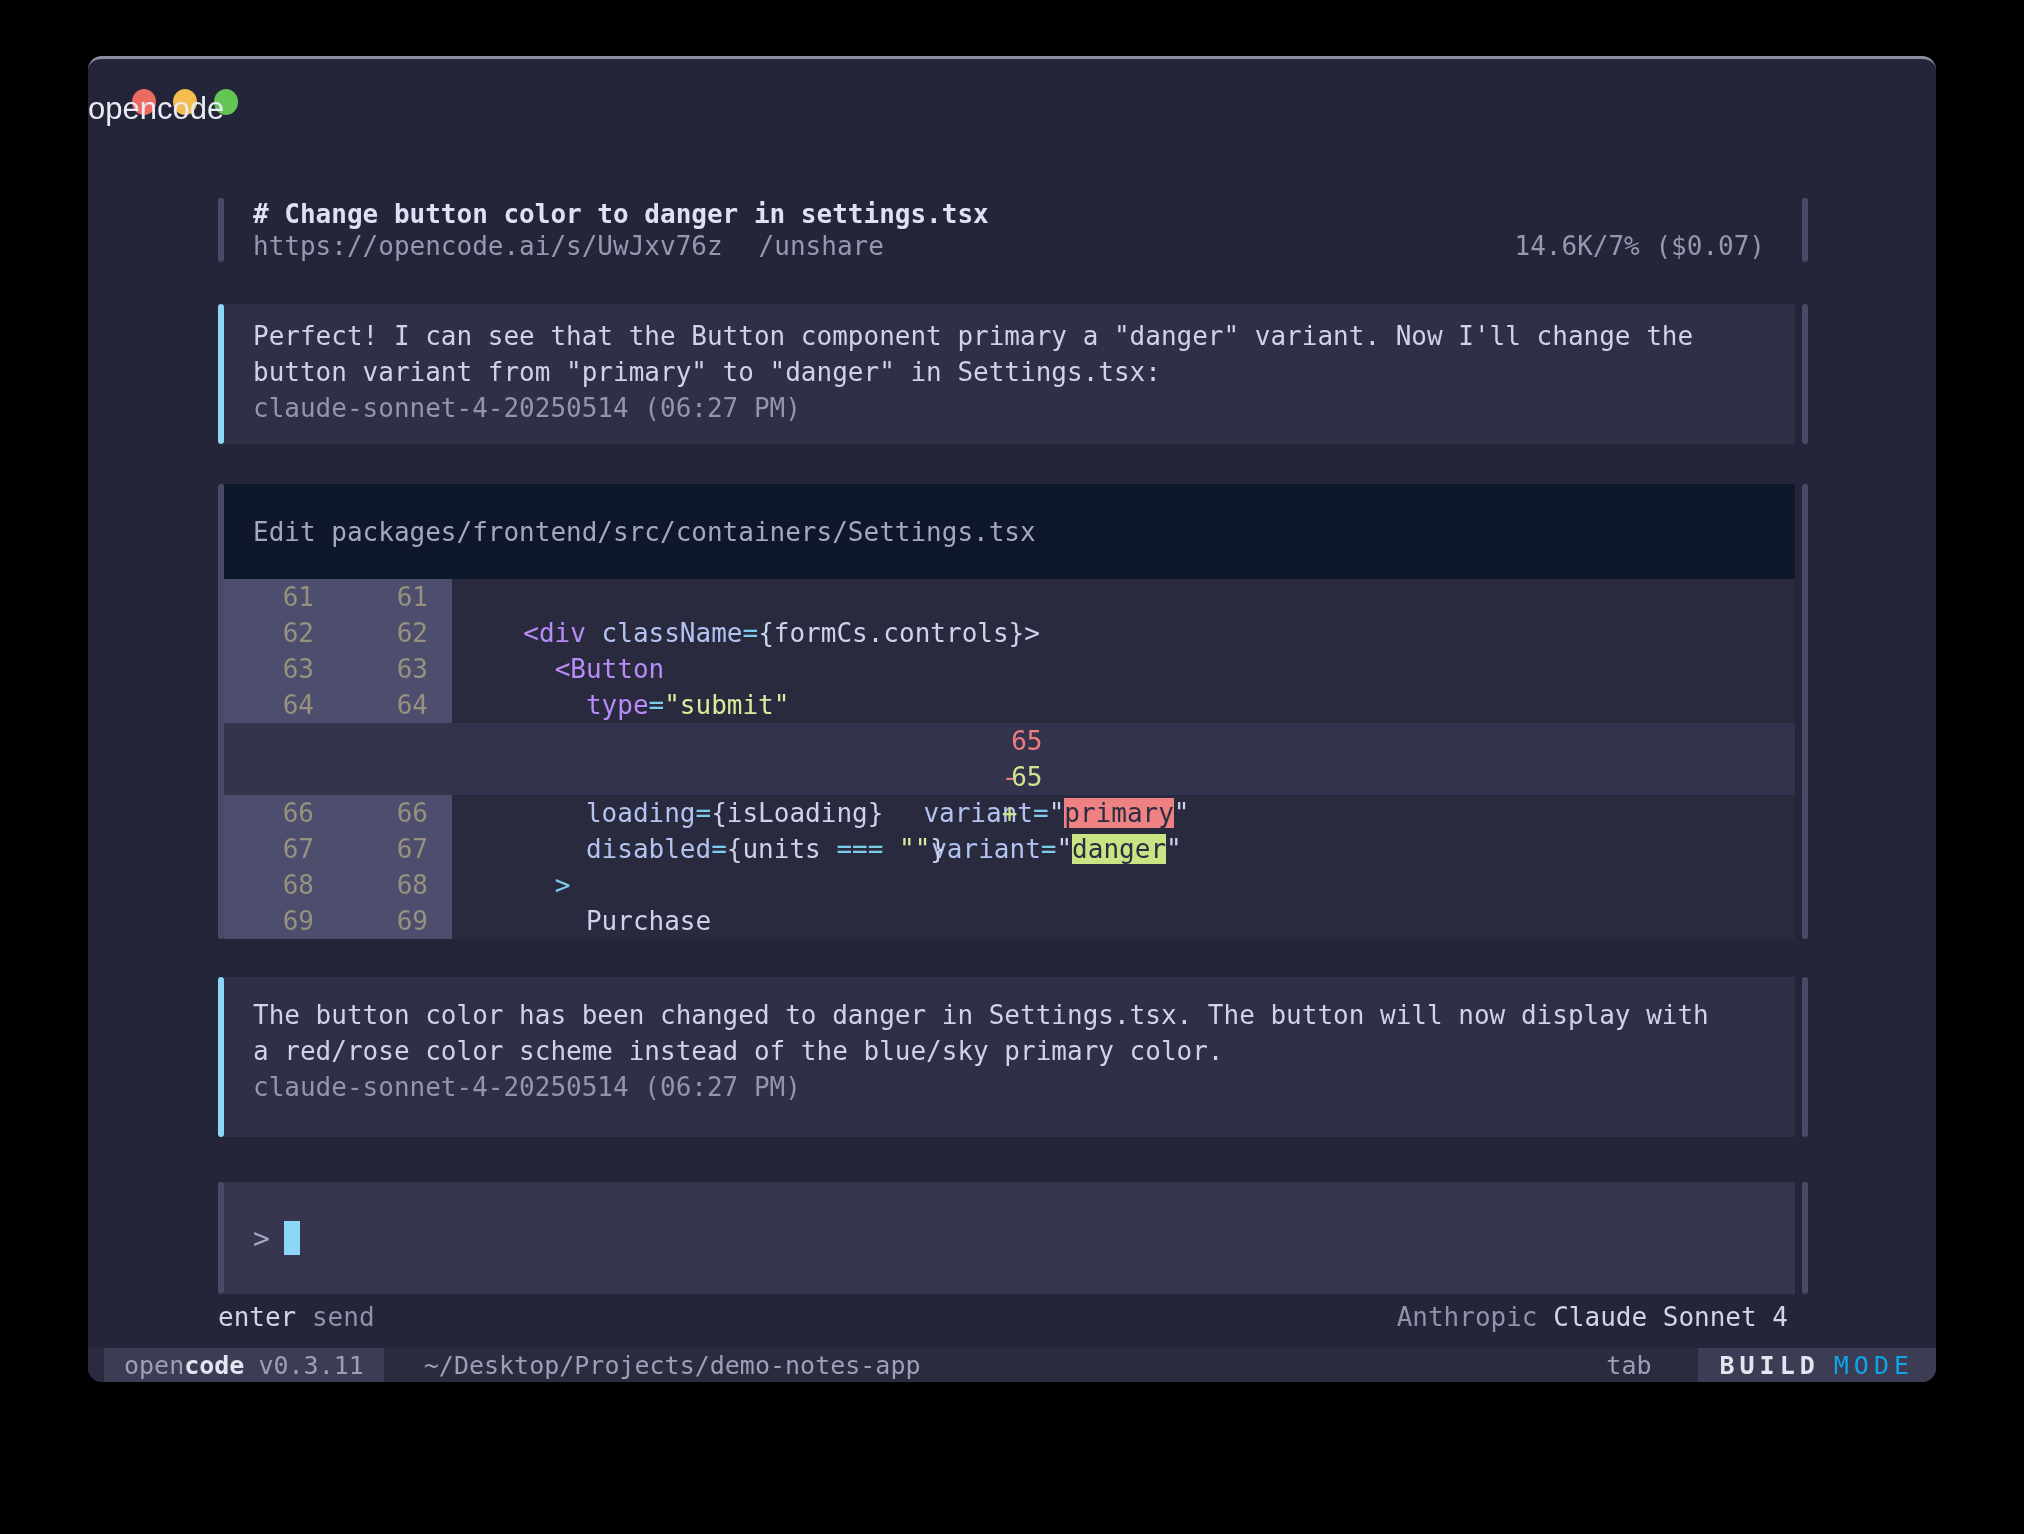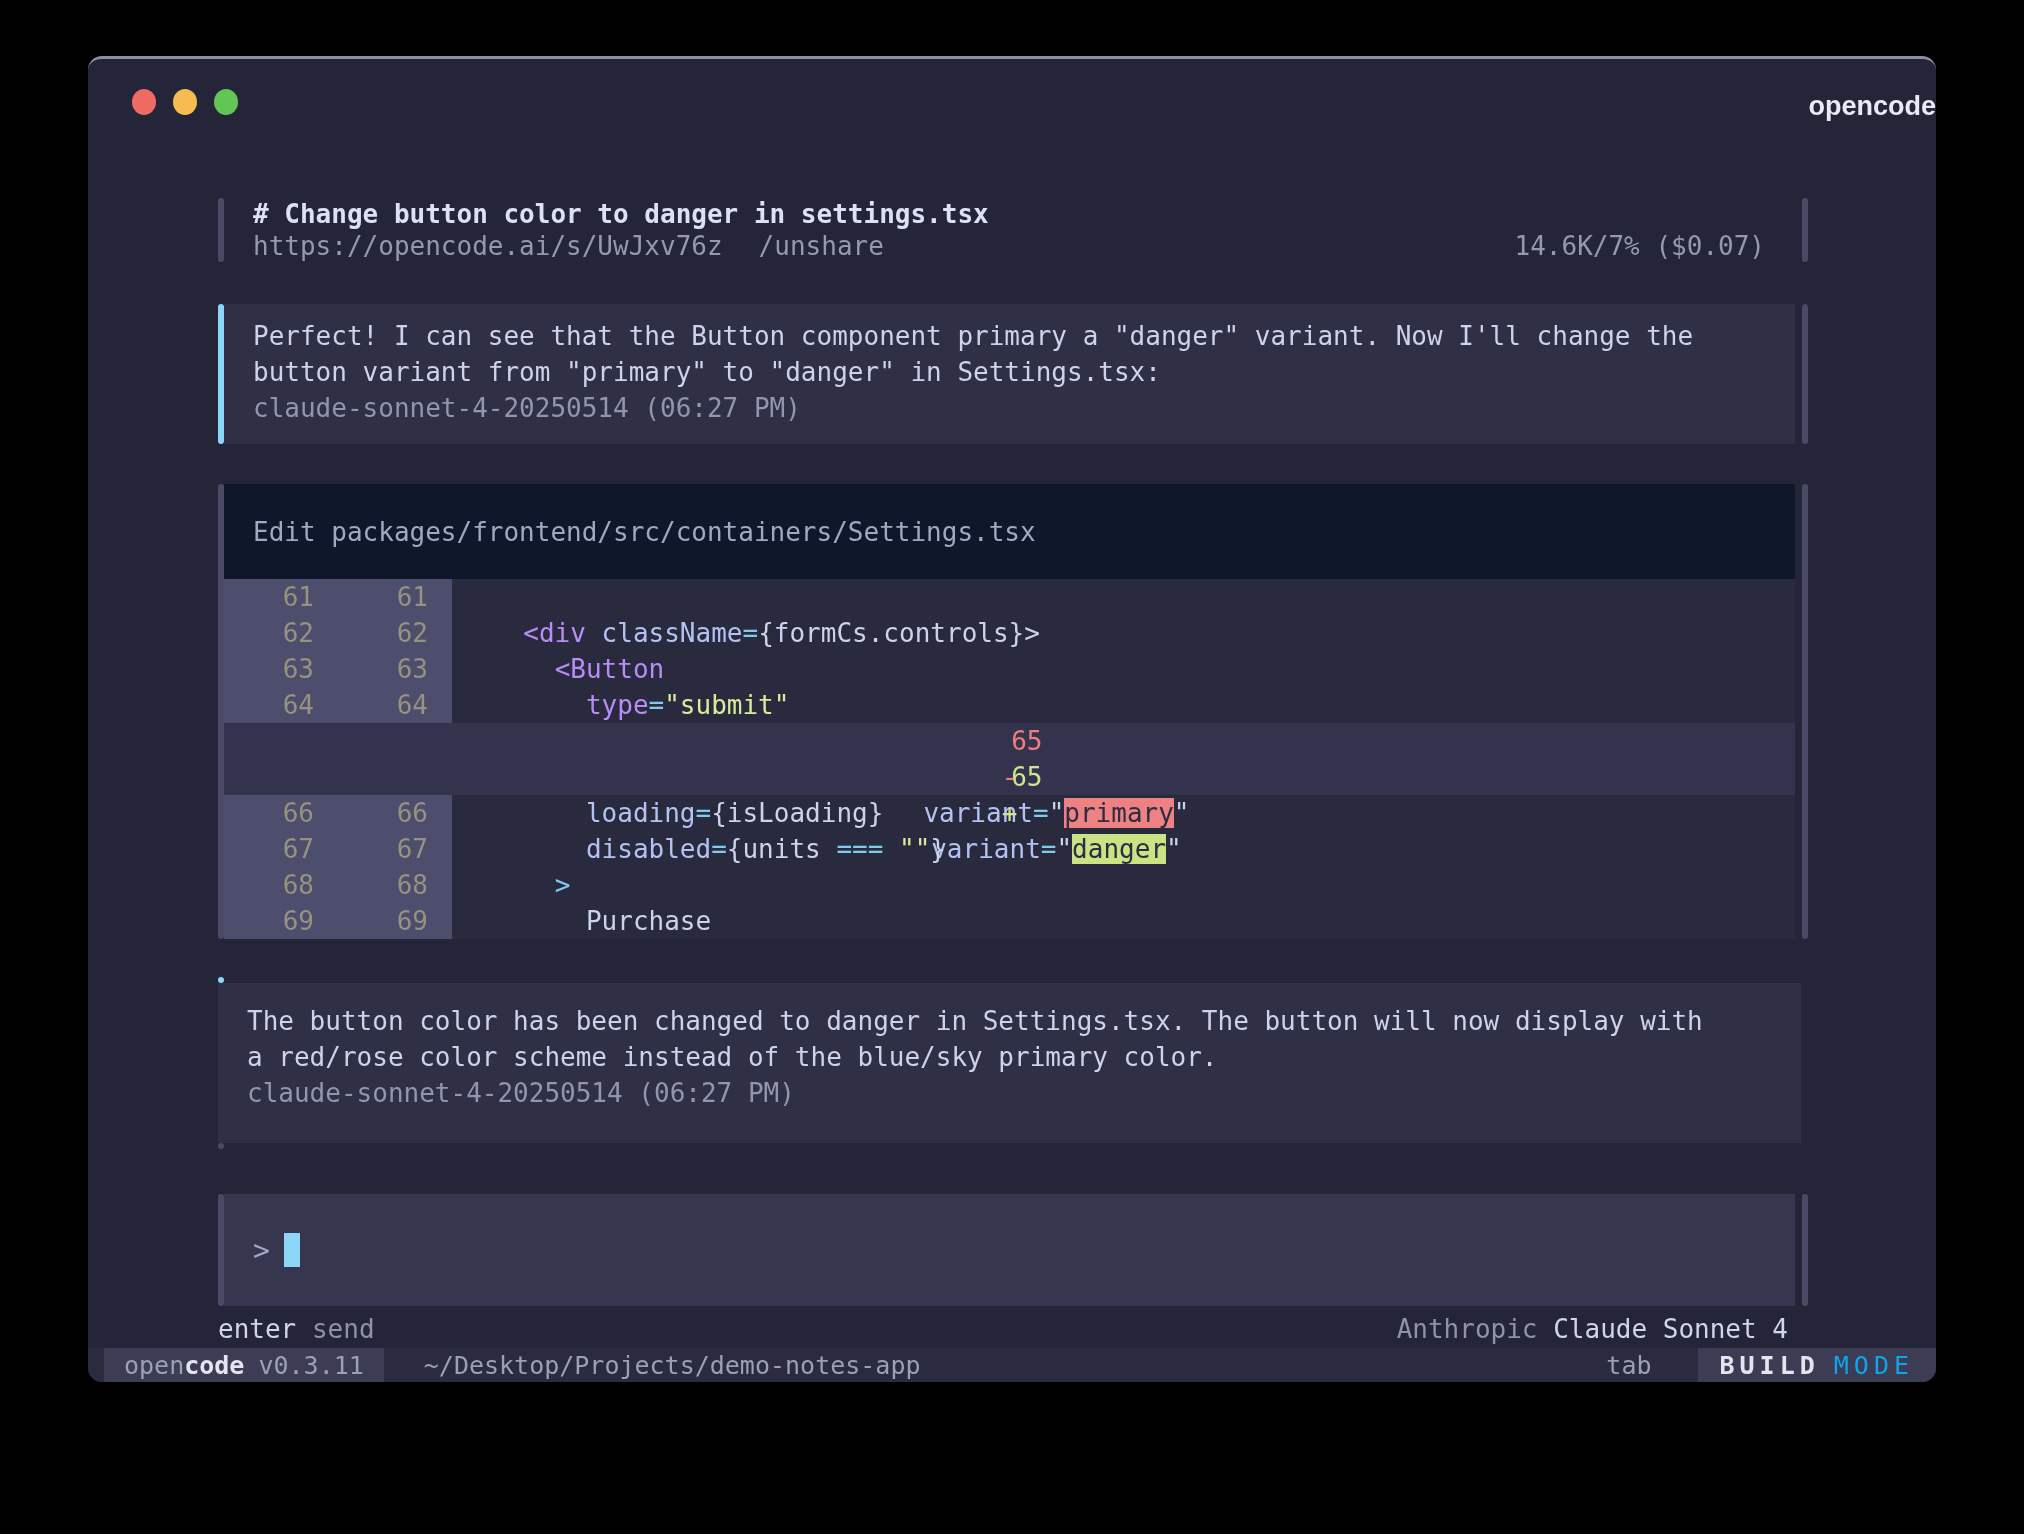--- a/index.html
+++ b/index.html
@@ -12,43 +12,43 @@
     background:#252539;border-radius:14px;border-top:3px solid #8d8da1;box-sizing:border-box;
   }
   
   .titlebar{position:relative;height:80px;}
   .lights{position:absolute;left:44px;top:30px;display:flex;gap:17px;}
   .light{width:24px;height:26px;border-radius:50%;}
   .light.red{background:#ed6b60;}
   .light.yellow{background:#f5bd4f;}
   .light.green{background:#62c554;}
   .wtitle{
-    position:absolute;top:32px;left:0;width:100%;text-align:right;
-    font-family:"Liberation Sans","DejaVu Sans",sans-serif;font-weight:bold;
-    font-size:27px;color:#e8eaf4;
+    position:absolute;top:32px;left:0;width:100%;text-align:left;
+    font-family:"Liberation Sans","DejaVu Sans",sans-serif;font-weight:normal;
+    font-size:31px;color:#e8eaf4;
   }
   
   .content{padding:59px 128px 0 130px;}
   .blockrow{display:flex;align-items:stretch;}
   .bar{width:6px;border-radius:3px;flex:0 0 6px;}
   .bar.muted{background:#4a4a66;}
   .bar.cyan{background:var(--accent-cyan,#8cd7f7);}
   .body{flex:1;margin-right:7px;}
   .txt{font-size:26px;line-height:36px;color:#ccd3ea;}
   .gray{color:#9196ad;}
   
   .hdr .body{padding-left:29px;}
   .hdr-title{font-size:26px;line-height:32px;font-weight:bold;color:#dce1f5;}
   .hdr-line2{display:flex;align-items:baseline;font-size:26px;line-height:32px;color:#9499b0;}
   .hdr-unshare{margin-left:36px;}
   .hdr-usage{margin-left:auto;margin-right:30px;}
   
   .msg{margin-top:42px;}
   .msg .body{background:#2f2f46;padding:14px 0 18px 29px;}
-  .msg2{margin-top:38px;flex-direction:column;}
+  .msg2{margin-top:38px;}
   .msg2 .body{padding-top:20px;padding-bottom:32px;}
   
   .tool{margin-top:40px;}
   .tool .body{background:#2a2a3f;padding:0;}
   .tool-head{height:95px;background:#0f172a;display:flex;align-items:center;
     padding-left:29px;font-size:26px;color:#a2a8c0;}
   .diff-row{display:flex;align-items:center;height:36px;font-size:26px;line-height:36px;}
   .diff-row.del,.diff-row.add{background:#33334d;flex-direction:column;}
   .gut{width:114px;height:100%;box-sizing:border-box;display:flex;align-items:center;
     justify-content:flex-end;padding-right:24px;color:#96927e;}

